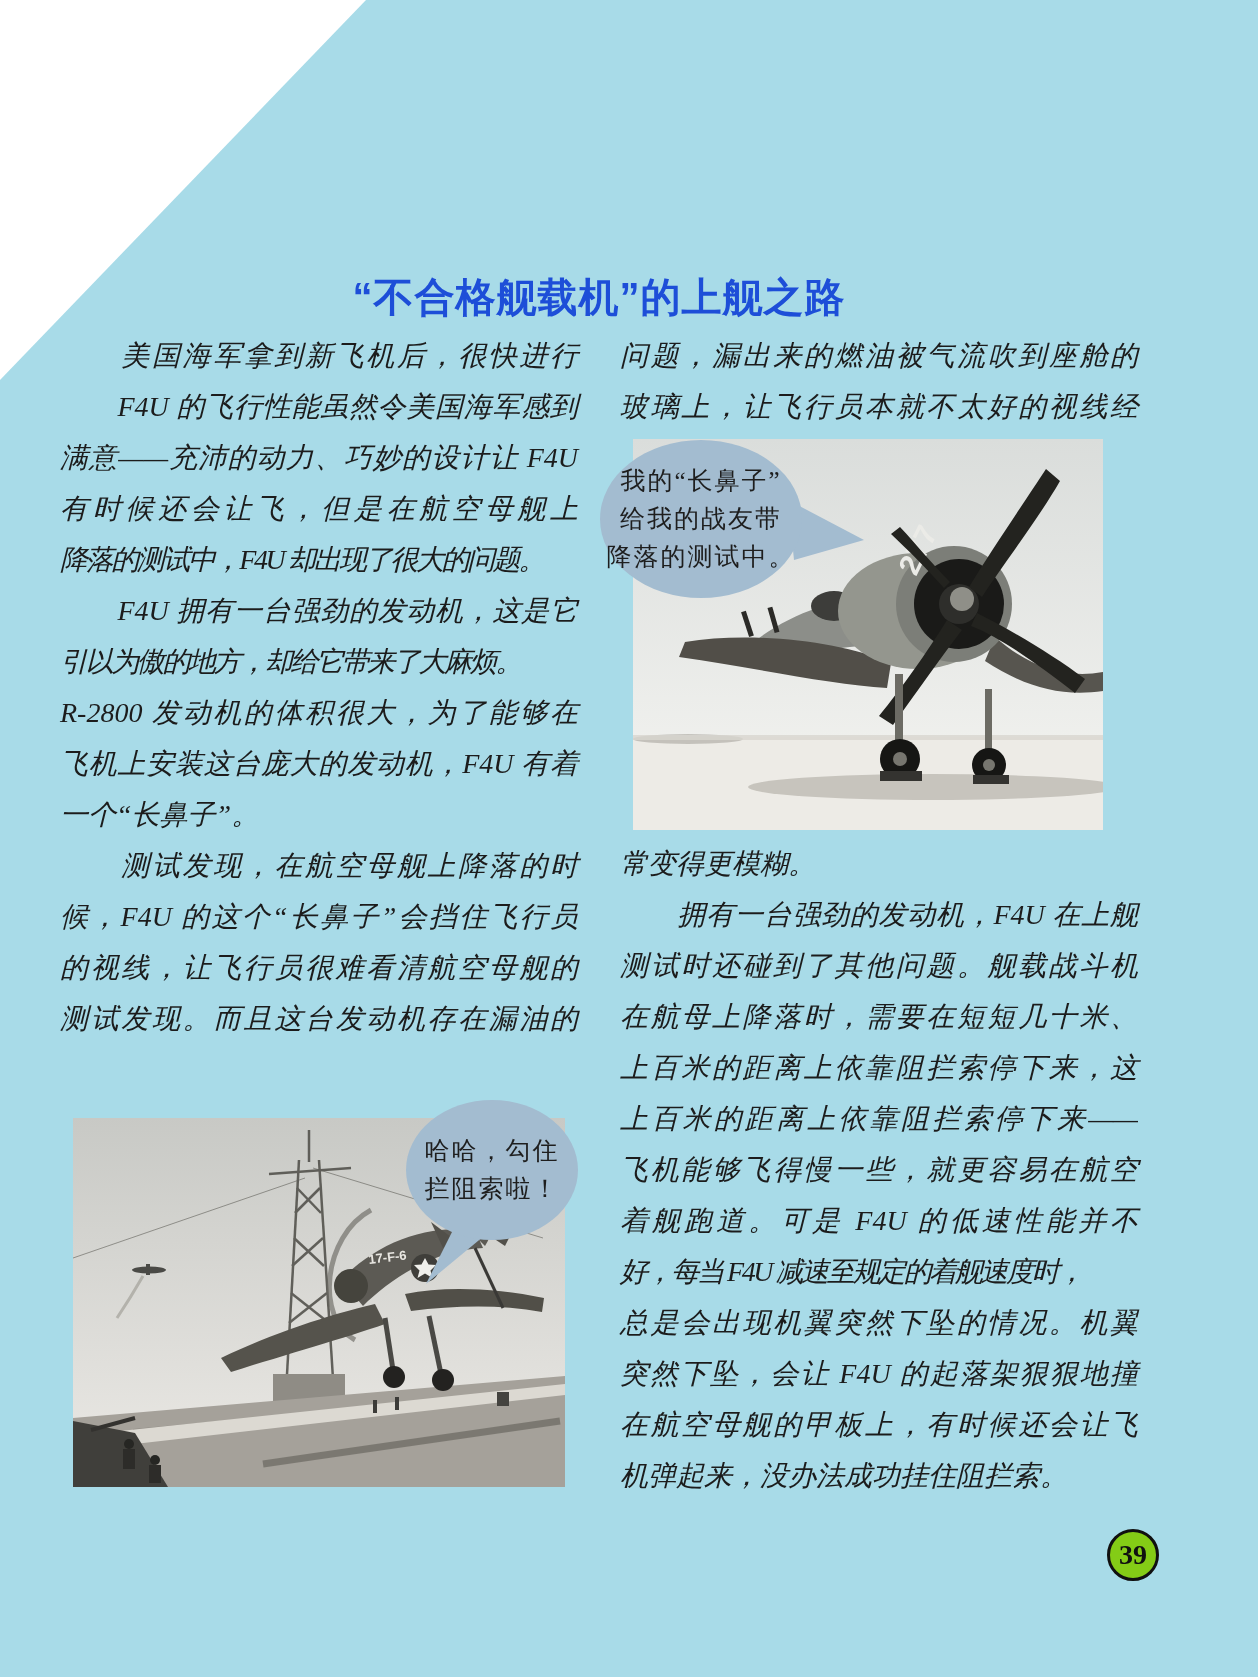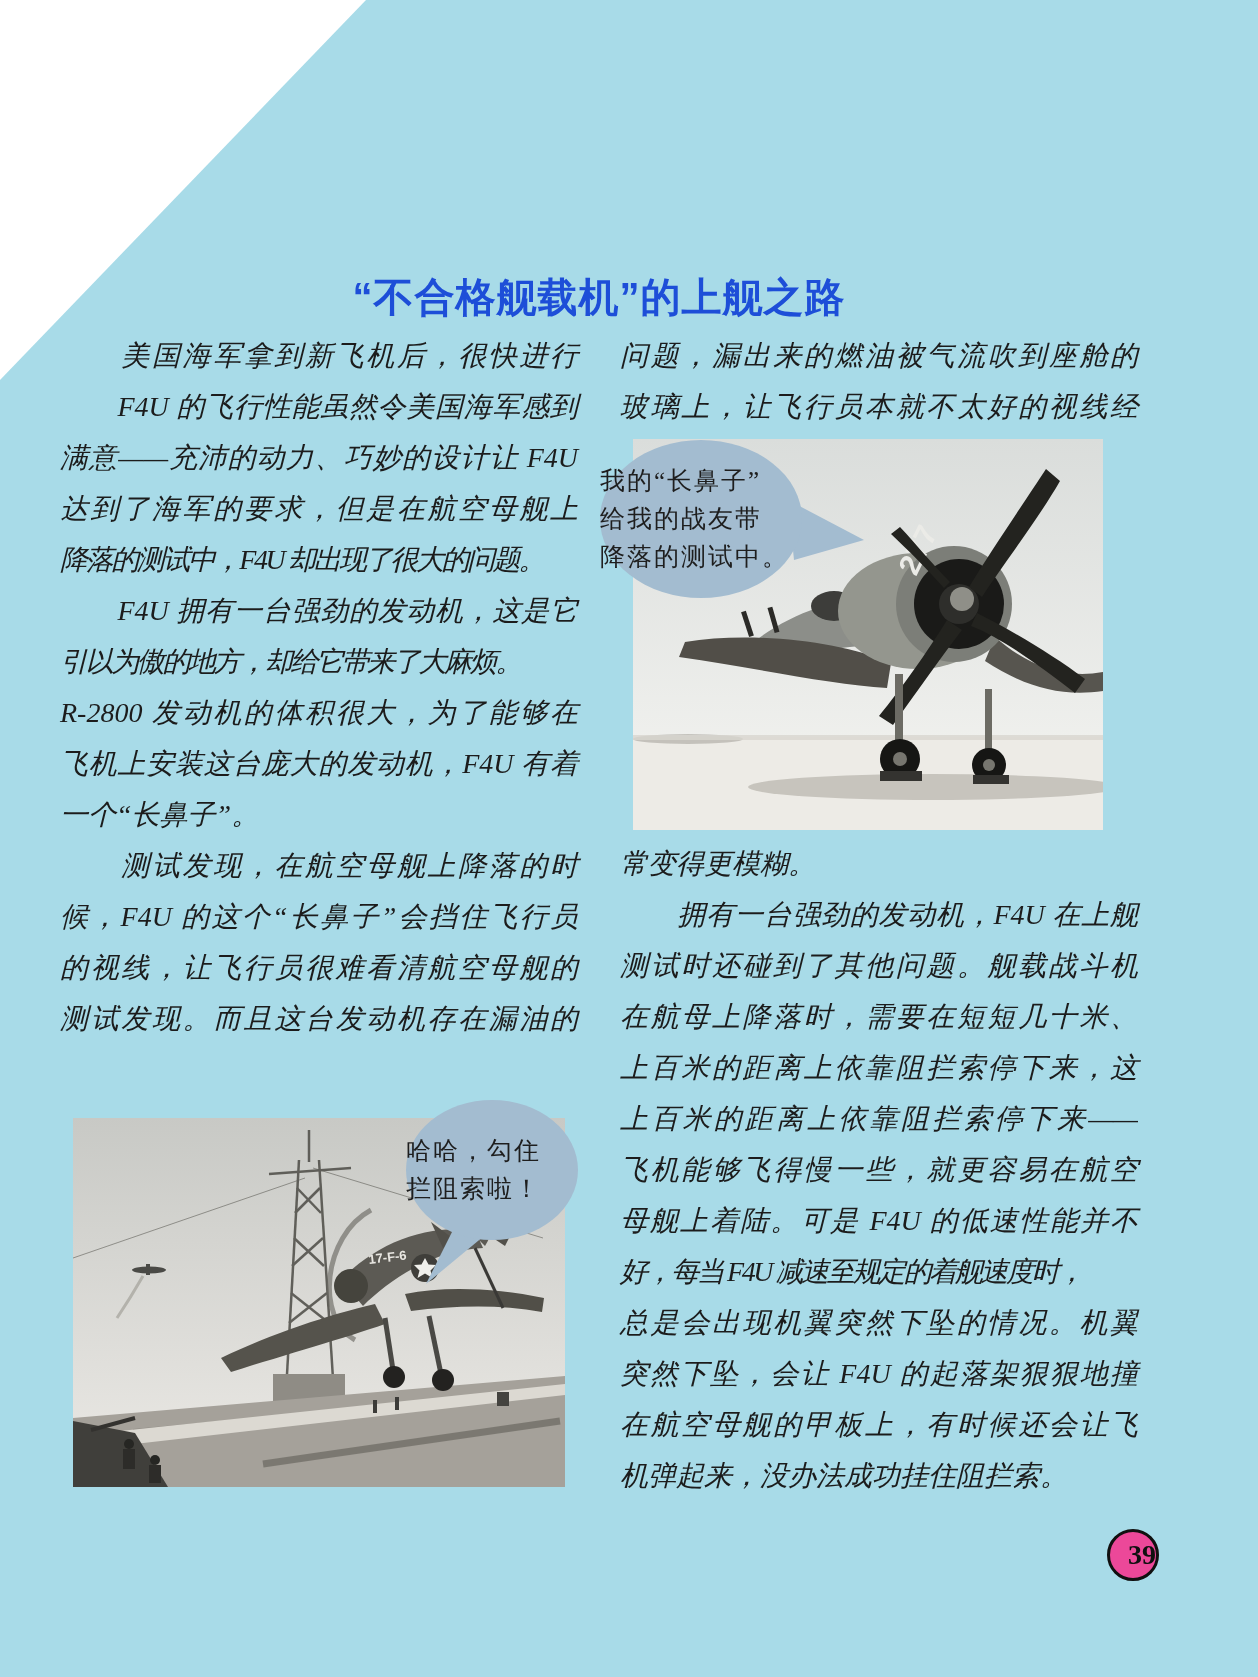--- a/index.html
+++ b/index.html
@@ -25,48 +25,48 @@
   .textcol .ln.tight{letter-spacing:-2.4px;}
   .col-left{left:60px;top:330px;}
   .col-right-a{left:620px;top:330px;}
   .col-right-b{left:620px;top:838px;}
   figure{margin:0;position:absolute;}
   .photo1{left:633px;top:439px;width:470px;height:391px;}
   .photo2{left:73px;top:1118px;width:492px;height:369px;}
   figure svg{display:block;width:100%;height:100%;}
   .bubble{
     position:absolute;background:#a3bcd0;border-radius:50%;
-    display:flex;flex-direction:column;justify-content:center;
+    display:flex;flex-direction:column;justify-content:center;align-items:center;
     font-size:25px;color:#1e1e1e;z-index:5;
   }
   .bubble .bln{line-height:38px;white-space:nowrap;letter-spacing:2px;}
   .bubble1{left:600px;top:440px;width:202px;height:158px;}
   .bubble2{left:406px;top:1100px;width:172px;height:140px;}
   .tail{position:absolute;z-index:4;}
   .tail1{left:786px;top:494px;width:80px;height:72px;}
   .tail2{left:424px;top:1226px;width:70px;height:60px;}
   .page-num{
     position:absolute;left:1107px;top:1529px;width:46px;height:46px;
-    background:#ec4899;border:3px solid #101010;border-radius:50%;
-    text-align:right;line-height:46px;font-size:28px;font-weight:bold;
+    background:#84cc16;border:3px solid #101010;border-radius:50%;
+    text-align:center;line-height:46px;font-size:28px;font-weight:bold;
     font-family:"Liberation Serif",serif;color:#101010;
   }
 </style>
 </head>
 <body>
 
 <div class="corner"></div>
 
 <h1 class="page-title">“不合格舰载机”的上舰之路</h1>
 
 <div class="textcol col-left">
   <div class="ln stretch">　　美国海军拿到新飞机后，很快进行</div>
   <div class="ln stretch">　　F4U 的飞行性能虽然令美国海军感到</div>
   <div class="ln stretch">满意——充沛的动力、巧妙的设计让 F4U</div>
-  <div class="ln stretch">达到了海军的要求，但是在航空母舰上</div>
+  <div class="ln stretch">有时候还会让飞，但是在航空母舰上</div>
   <div class="ln tight">降落的测试中，F4U 却出现了很大的问题。</div>
   <div class="ln stretch">　　F4U 拥有一台强劲的发动机，这是它</div>
   <div class="ln tight">引以为傲的地方，却给它带来了大麻烦。</div>
   <div class="ln stretch">R-2800 发动机的体积很大，为了能够在</div>
   <div class="ln stretch">飞机上安装这台庞大的发动机，F4U 有着</div>
   <div class="ln">一个“长鼻子”。</div>
   <div class="ln stretch">　　测试发现，在航空母舰上降落的时</div>
   <div class="ln stretch">候，F4U 的这个“长鼻子”会挡住飞行员</div>
   <div class="ln stretch">的视线，让飞行员很难看清航空母舰的</div>
   <div class="ln stretch">测试发现。而且这台发动机存在漏油的</div>
@@ -78,21 +78,21 @@
 </div>
 
 <div class="textcol col-right-b">
   <div class="ln">常变得更模糊。</div>
   <div class="ln stretch">　　拥有一台强劲的发动机，F4U 在上舰</div>
   <div class="ln stretch">测试时还碰到了其他问题。舰载战斗机</div>
   <div class="ln stretch">在航母上降落时，需要在短短几十米、</div>
   <div class="ln stretch">上百米的距离上依靠阻拦索停下来，这</div>
   <div class="ln stretch">上百米的距离上依靠阻拦索停下来——</div>
   <div class="ln stretch">飞机能够飞得慢一些，就更容易在航空</div>
-  <div class="ln stretch">母舰上着陆。可是 F4U 的低速性能并不</div>
+  <div class="ln stretch">着舰跑道。可是 F4U 的低速性能并不</div>
   <div class="ln tight">好，每当 F4U 减速至规定的着舰速度时，</div>
   <div class="ln stretch">总是会出现机翼突然下坠的情况。机翼</div>
   <div class="ln stretch">突然下坠，会让 F4U 的起落架狠狠地撞</div>
   <div class="ln stretch">在航空母舰的甲板上，有时候还会让飞</div>
   <div class="ln">机弹起来，没办法成功挂住阻拦索。</div>
 </div>
 
 <figure class="photo1">
   <svg viewBox="0 0 470 391" preserveAspectRatio="none">
     <defs>

